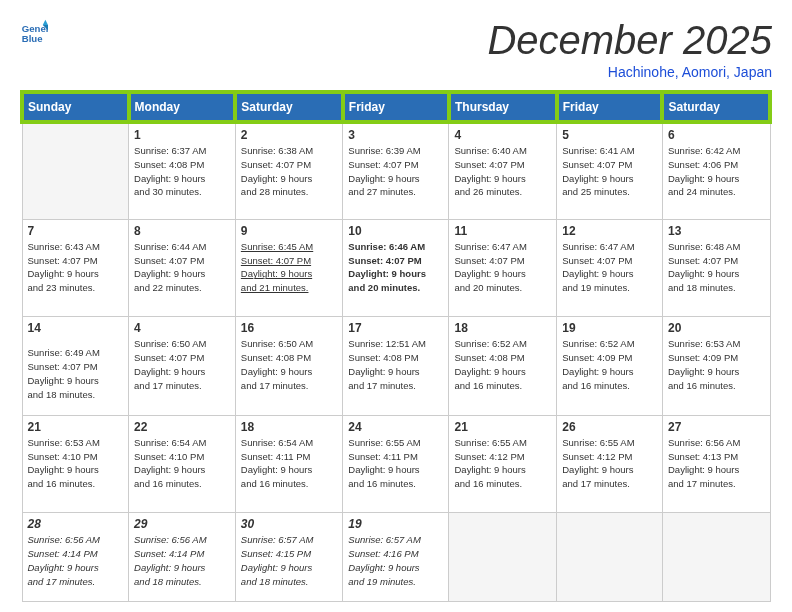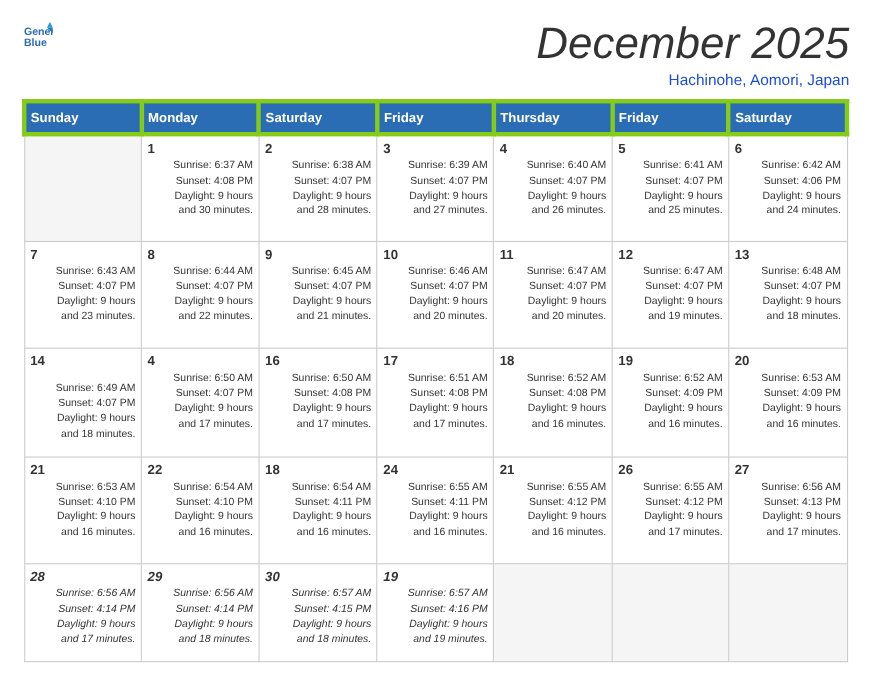--- a/index.html
+++ b/index.html
@@ -77,21 +77,20 @@
       font-size: 12px;
       font-weight: bold;
       color: #333;
       display: block;
       margin-bottom: 2px;
     }
     .day-info {
       font-size: 9.5px;
       color: #333;
       line-height: 1.45;
-      text-align: right;
     }
     .empty-cell {
       background: #f5f5f5 !important;
     }
   </style>
 </head>
 <body>
 
 <div class="page">
   <div class="header">
@@ -178,28 +177,28 @@
           </td>
           <td>
             <span class="day-num">8</span>
             <div class="day-info" style="white-space: pre-line;">Sunrise: 6:44 AM
 Sunset: 4:07 PM
 Daylight: 9 hours
 and 22 minutes.</div>
           </td>
           <td>
             <span class="day-num">9</span>
-            <div class="day-info" style="white-space: pre-line;">Sunrise: 6:45 AM
+            <div class="day-info" style="white-space: pre-line; text-decoration: underline;">Sunrise: 6:45 AM
 Sunset: 4:07 PM
 Daylight: 9 hours
 and 21 minutes.</div>
           </td>
           <td>
             <span class="day-num">10</span>
-            <div class="day-info" style="white-space: pre-line;">Sunrise: 6:46 AM
+            <div class="day-info" style="white-space: pre-line; font-weight: bold;">Sunrise: 6:46 AM
 Sunset: 4:07 PM
 Daylight: 9 hours
 and 20 minutes.</div>
           </td>
           <td>
             <span class="day-num">11</span>
             <div class="day-info" style="white-space: pre-line;">Sunrise: 6:47 AM
 Sunset: 4:07 PM
 Daylight: 9 hours
 and 20 minutes.</div>
@@ -236,21 +235,21 @@
           </td>
           <td>
             <span class="day-num">16</span>
             <div class="day-info" style="white-space: pre-line;">Sunrise: 6:50 AM
 Sunset: 4:08 PM
 Daylight: 9 hours
 and 17 minutes.</div>
           </td>
           <td>
             <span class="day-num">17</span>
-            <div class="day-info" style="white-space: pre-line;">Sunrise: 6:51 AM
+            <div class="day-info" style="white-space: pre-line;">Sunrise: 12:51 AM
 Sunset: 4:08 PM
 Daylight: 9 hours
 and 17 minutes.</div>
           </td>
           <td>
             <span class="day-num">18</span>
             <div class="day-info" style="white-space: pre-line;">Sunrise: 6:52 AM
 Sunset: 4:08 PM
 Daylight: 9 hours
 and 16 minutes.</div>

